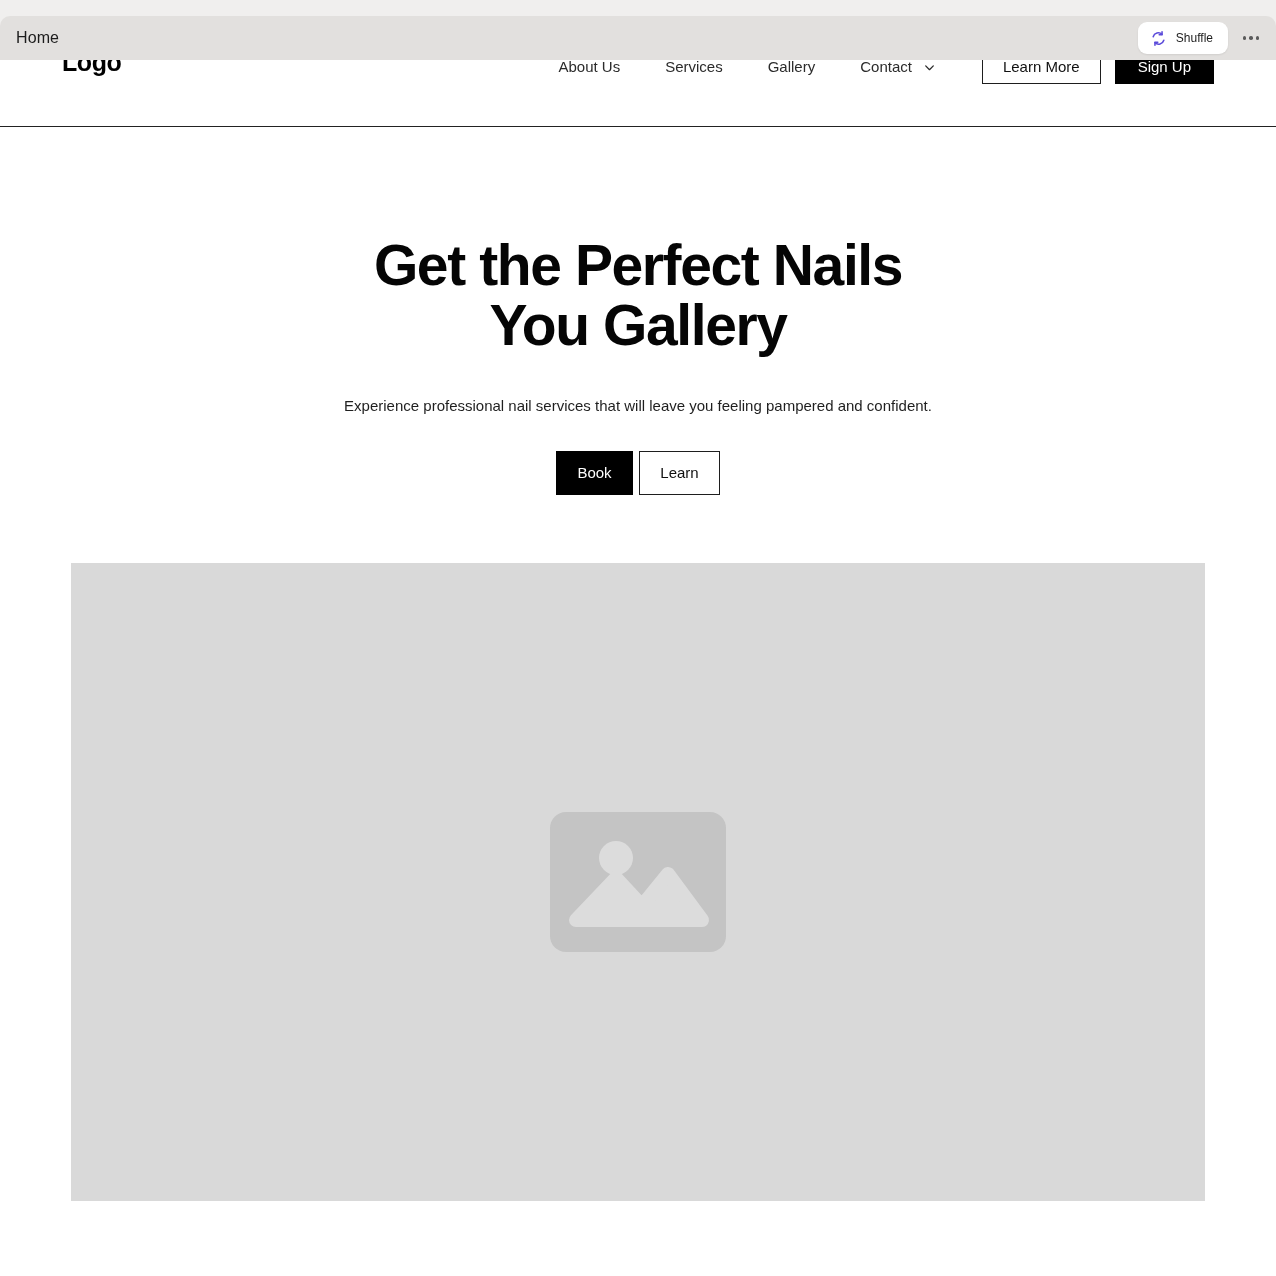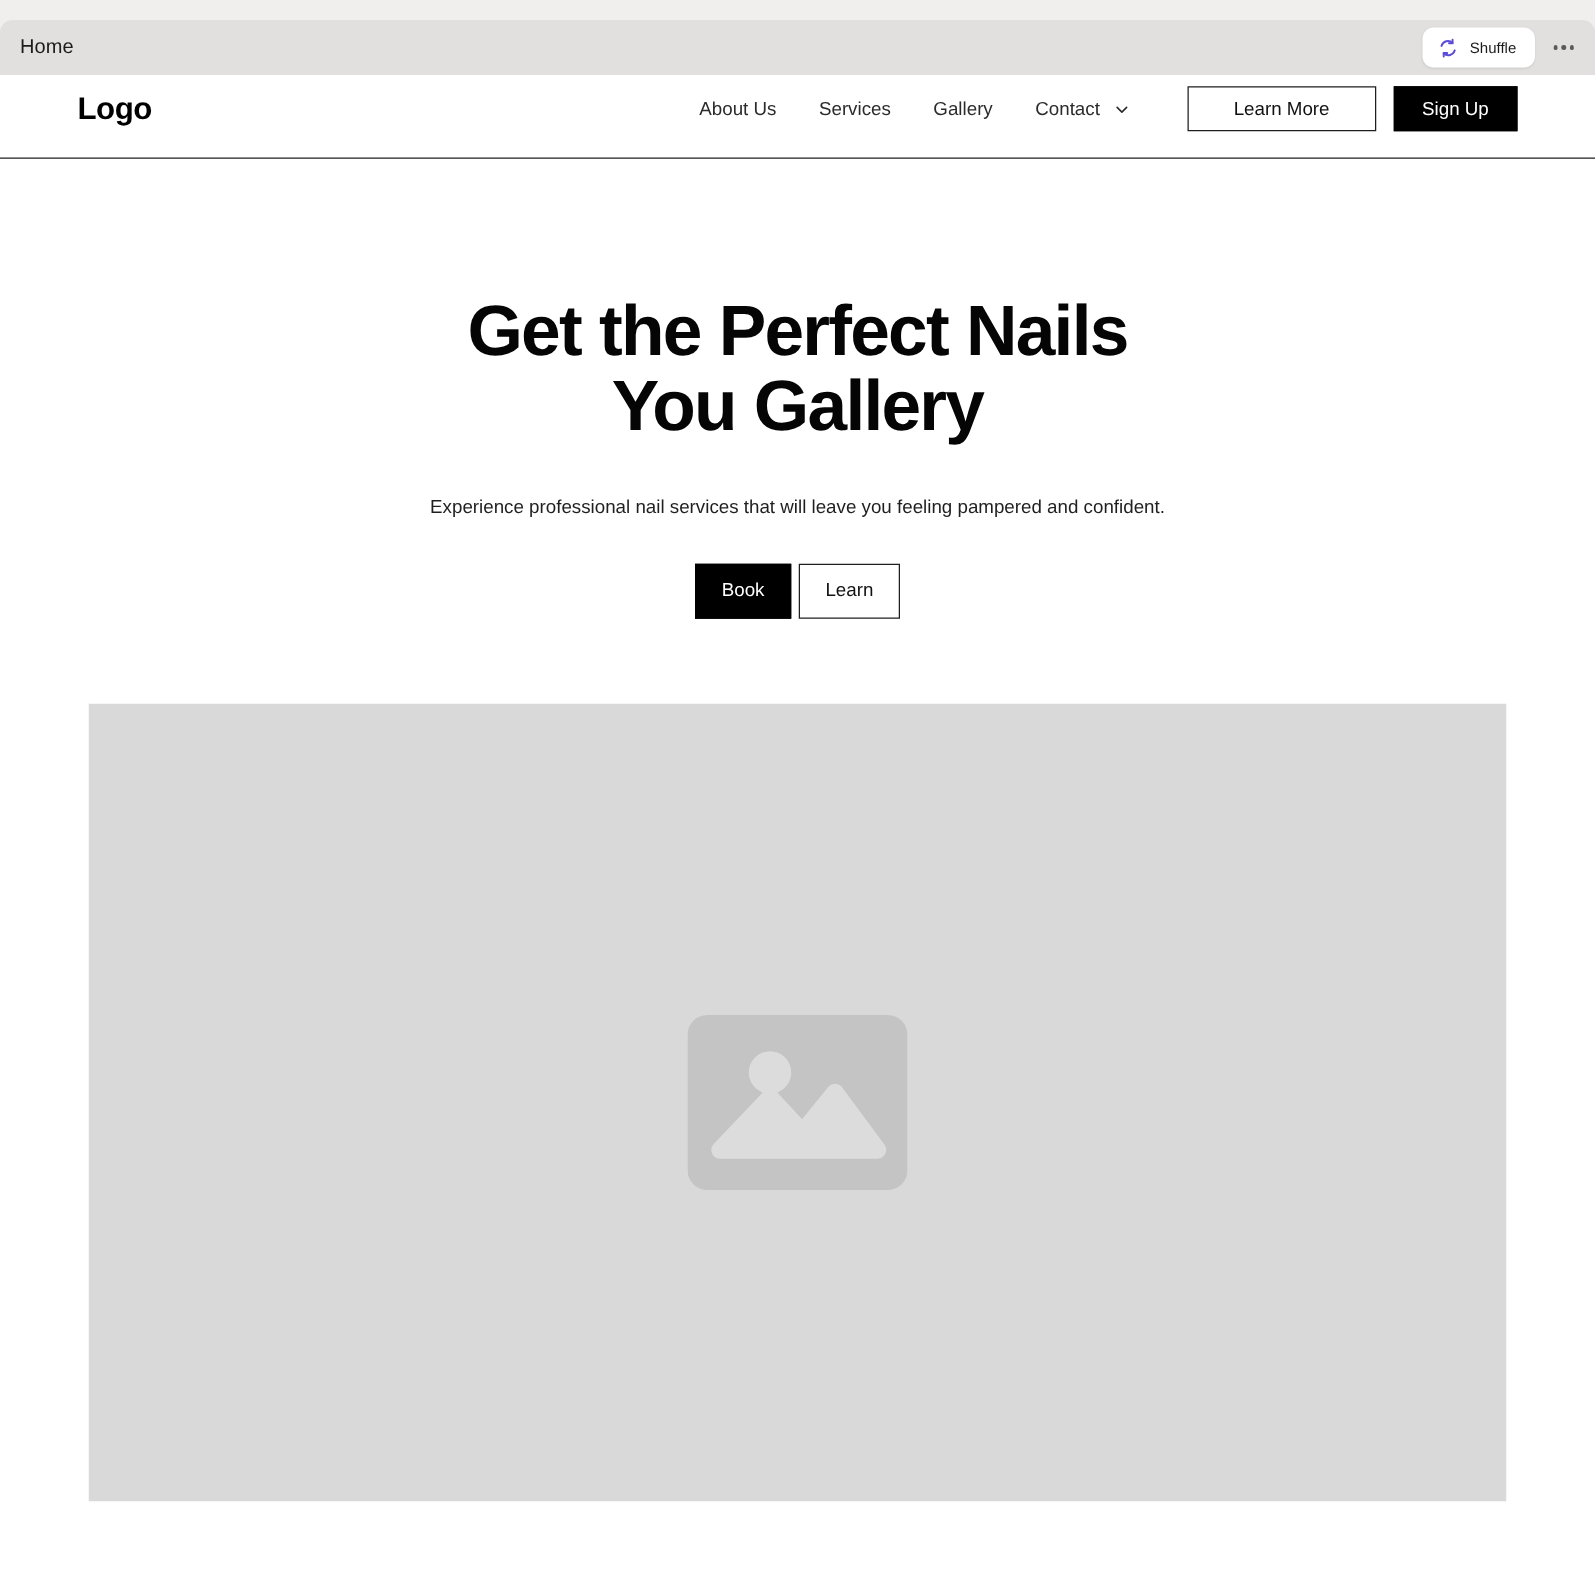--- a/index.html
+++ b/index.html
@@ -97,21 +97,21 @@
     height: 1228px;
     background: #ffffff;
     overflow: hidden;
   }
 
   
   .site-nav {
     height: 79px;
     border-bottom: 1px solid #222222;
     display: flex;
-    align-items: center;
+    align-items: flex-start;
     padding: 0 62px;
     background: #ffffff;
   }
 
   .brand {
     font-size: 25px;
     font-weight: bold;
     color: #000000;
     letter-spacing: -0.4px;
   }
@@ -126,20 +126,21 @@
   .nav-link {
     font-size: 15px;
     color: #2b2b2b;
     text-decoration: none;
     line-height: 1;
     background: none;
     border: none;
     font-family: "Liberation Sans", sans-serif;
     cursor: pointer;
     padding: 4px 2px;
+    margin-left: 11px;
   }
 
   .nav-dropdown {
     display: flex;
     align-items: center;
     gap: 9px;
     cursor: pointer;
   }
 
   .chevron { width: 13px; height: 13px; display: block; }
@@ -150,21 +151,21 @@
     gap: 14px;
     margin-left: 16px;
   }
 
   .btn-outline {
     border: 1px solid #1e1e1e;
     background: #ffffff;
     color: #111111;
     font-size: 15px;
     height: 36px;
-    padding: 0 36px;
+    padding: 0 20px;
     cursor: pointer;
     font-family: "Liberation Sans", sans-serif;
     border-radius: 0;
     line-height: 1;
   }
 
   .btn-solid {
     border: 1px solid #000000;
     background: #000000;
     color: #ffffff;

